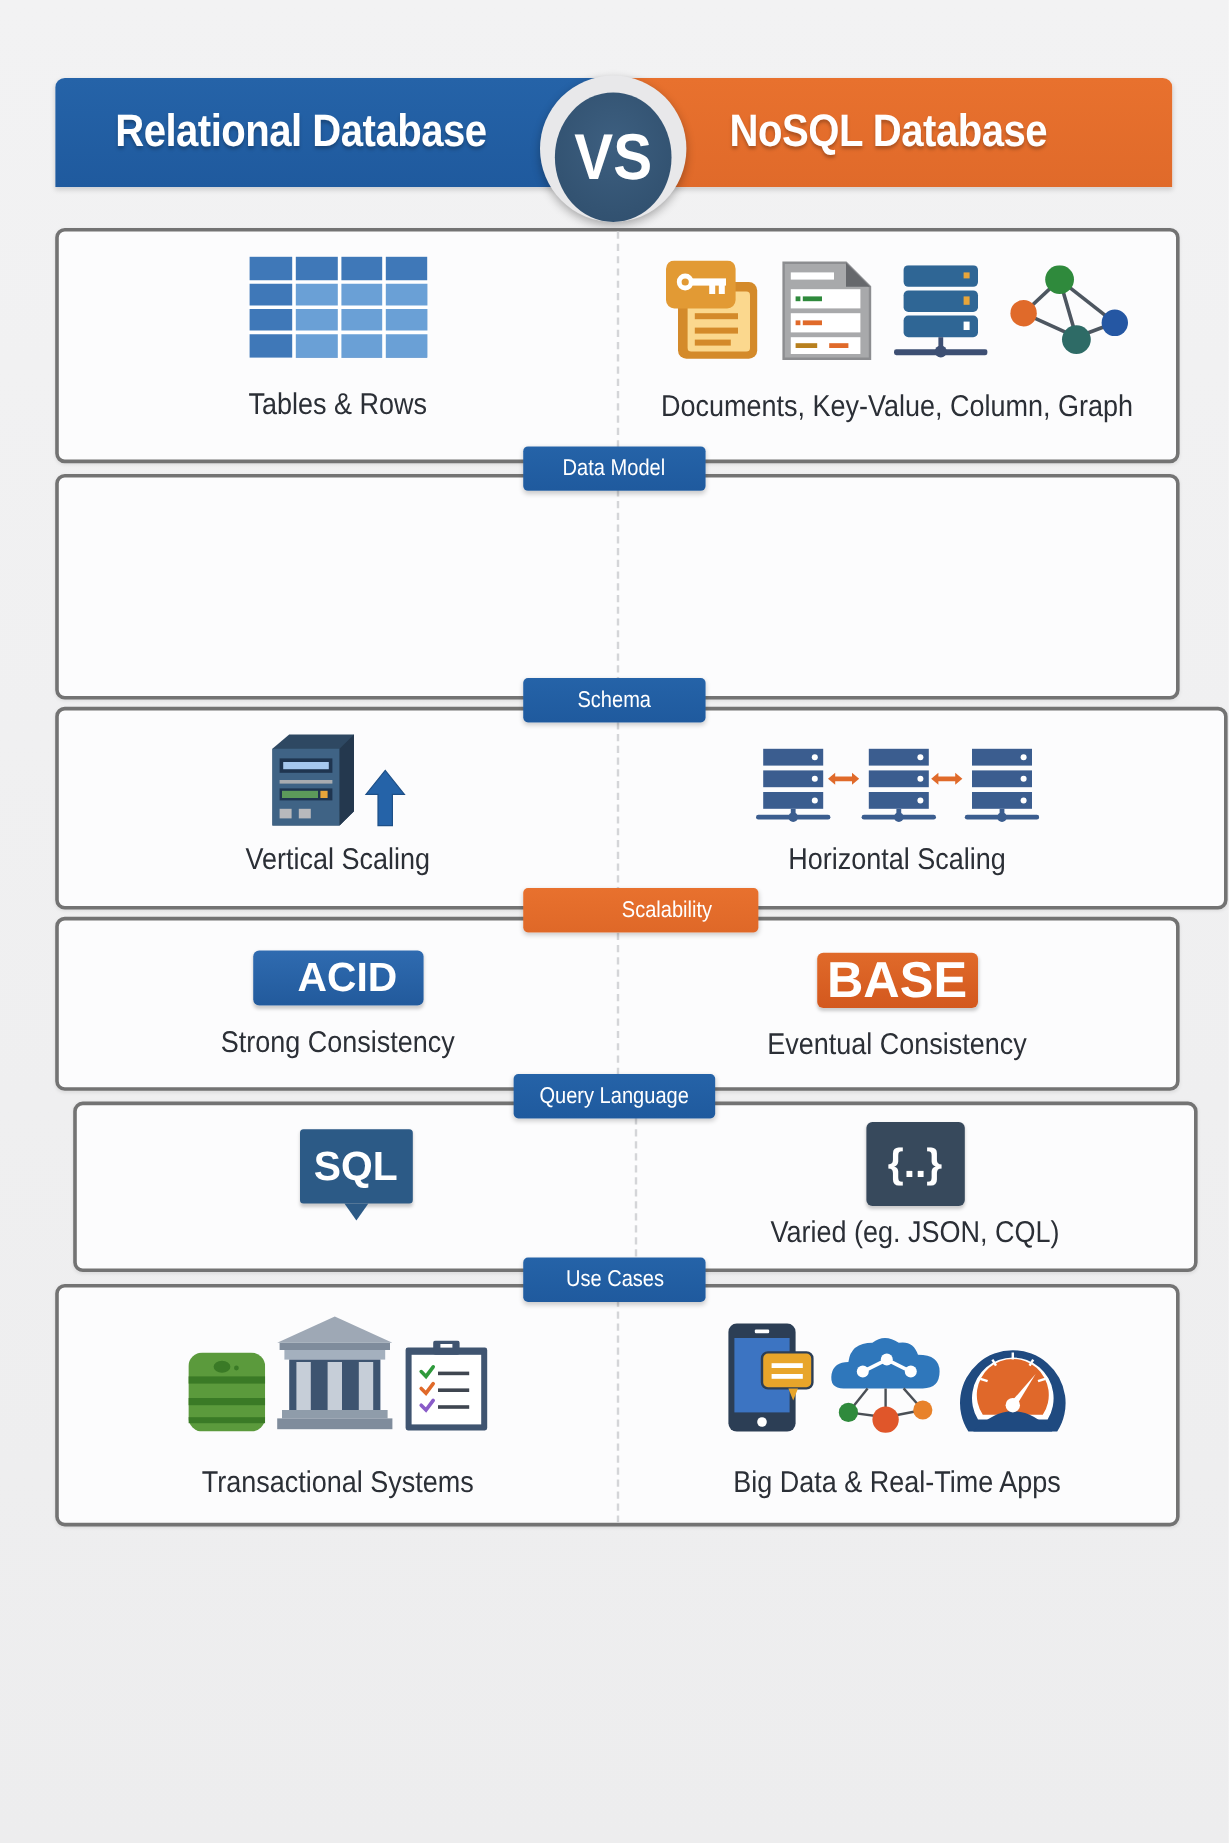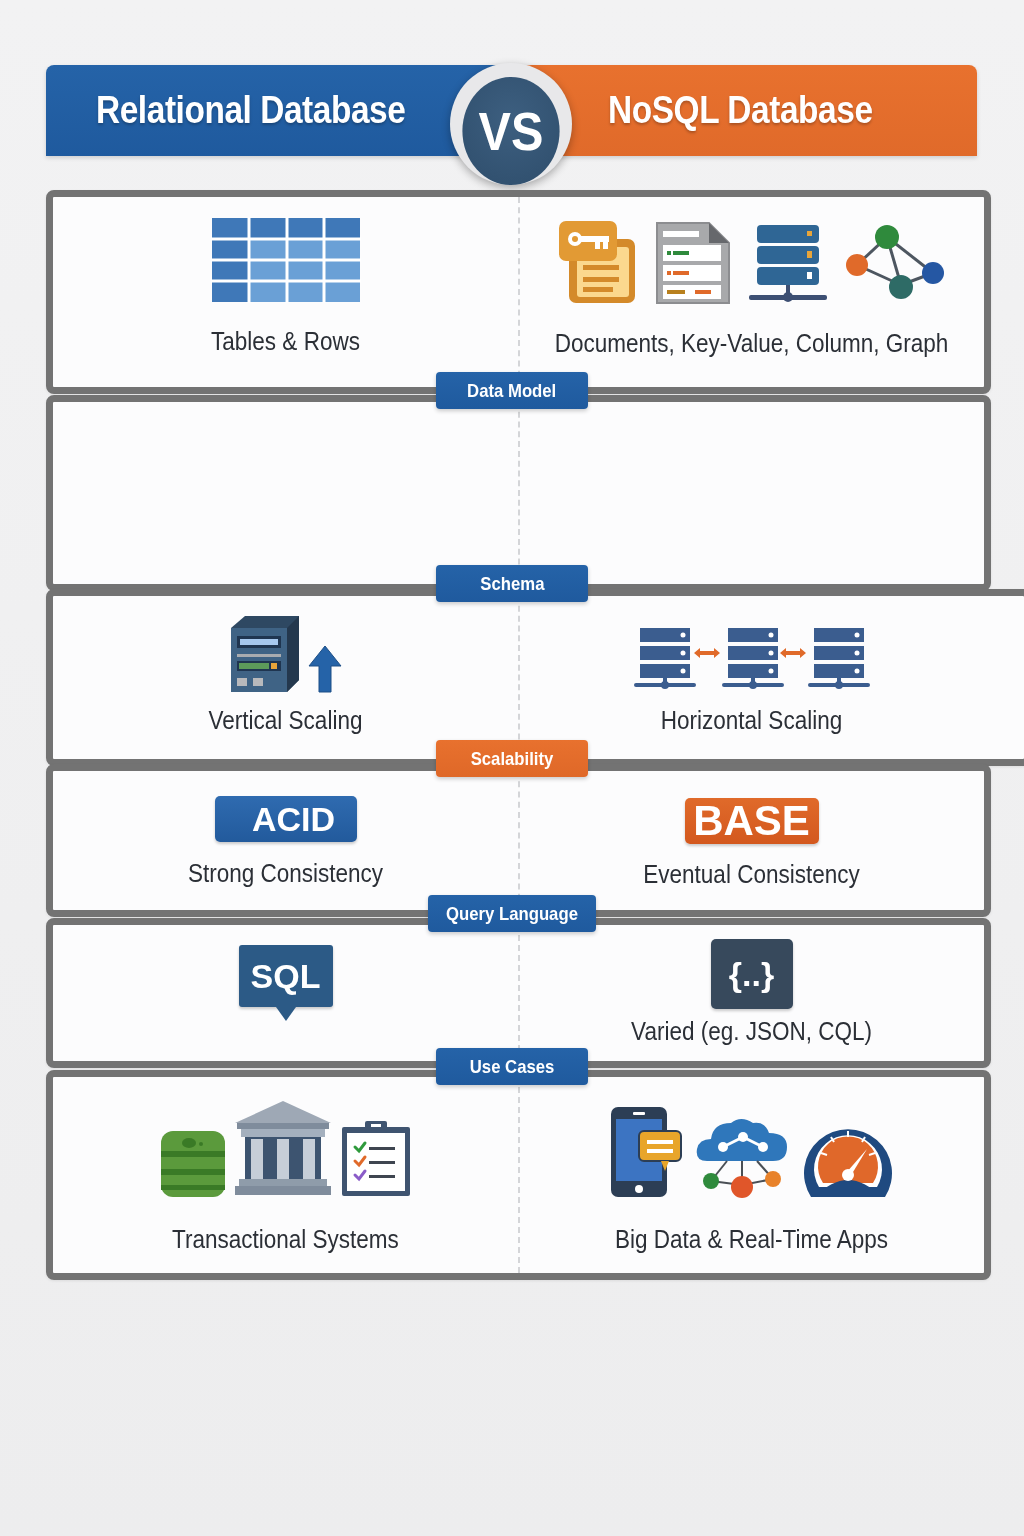--- a/index.html
+++ b/index.html
@@ -40,21 +40,21 @@
   .vs .inner {
     width: 108px; height: 108px; border-radius: 50%;
     background: radial-gradient(circle at 50% 40%, #3d5f80, #2e4d6b);
     display: flex; align-items: center; justify-content: center;
     color: #fff; font-weight: bold; font-size: 54px;
     font-family: "Liberation Sans", sans-serif;
     transform: scaleX(0.9);
   }
   .card {
     position: absolute; left: 46px; width: 931px;
-    background: #fcfcfd; border: 7px solid #737373; border-radius: 8px;
+    background: #fcfcfd; border: 3px solid #737373; border-radius: 8px;
     box-shadow: 0 1px 3px rgba(0,0,0,0.08);
   }
   .card .divider {
     position: absolute; left: 465px; top: 0; bottom: 0; width: 0;
     border-left: 2px dashed #d4d5d8;
   }
   .cell {
     position: absolute; top: 0; bottom: 0; width: 465px;
   }
   .cell.l { left: 0; }
@@ -63,21 +63,21 @@
     position: absolute; left: 0; right: 0; text-align: center;
     color: #2b2f36; font-size: 25px;
     font-family: "Liberation Sans", sans-serif;
     transform: scaleX(0.9);
   }
   .icons {
     position: absolute; left: 0; right: 0; display: flex; justify-content: center; align-items: flex-end; gap: 14px;
   }
   .pill {
     position: absolute; height: 37px; border-radius: 4px;
-    color: #fff; font-weight: bold; font-size: 19px;
+    color: #fff; font-weight: normal; font-size: 19px;
     display: flex; align-items: center; justify-content: center;
     box-shadow: 0 2px 4px rgba(0,0,0,0.2); z-index: 5;
     font-family: "Liberation Sans", sans-serif;
   }
   .pill span { display: inline-block; transform: scaleX(0.88); }
   .pill.blue { background: linear-gradient(#2563a8, #1f5a9e); }
   .pill.orange { background: linear-gradient(#e8712e, #df6828); }
   .badge {
     display: flex; align-items: center; justify-content: center;
     color: #fff; font-weight: bold; border-radius: 5px;
@@ -226,21 +226,21 @@
         <use href="#srv" x="174"></use>
         <g fill="#e06a2a">
             <path d="M60 27 L66 22 V25 H80 V22 L86 27 L80 32 V29 H66 V32 Z"></path>
             <path d="M146 27 L152 22 V25 H166 V22 L172 27 L166 32 V29 H152 V32 Z"></path>
           </g>
       </svg>
     </div>
     <div class="label" style="top:110px;">Horizontal Scaling</div>
   </div>
 </div>
-<div class="pill orange" style="left:436px;top:740px;width:152px;">
+<div class="pill orange" style="left:436px;top:740px;width:152px;padding-left:44px;">
     <span>Scalability</span>
   </div>
 
 <div class="card" style="top:764px;height:139px;">
   <div class="divider"></div>
   <div class="cell l">
     <div class="icons" style="top:25px;">
       <div class="badge" style="width:126px;height:46px;background:linear-gradient(#2f6bb0,#225a9c);font-size:34px;padding-left:16px;">ACID</div>
     </div>
     <div class="label" style="top:88px;">Strong Consistency</div>
@@ -249,21 +249,21 @@
     <div class="icons" style="top:27px;">
       <div class="badge" style="width:134px;height:46px;background:linear-gradient(#e06a2a,#d3581e);font-size:42px;">BASE</div>
     </div>
     <div class="label" style="top:89px;">Eventual Consistency</div>
   </div>
 </div>
 <div class="pill blue" style="left:428px;top:895px;width:168px;">
     <span>Query Language</span>
   </div>
 
-<div class="card" style="top:918px;height:136px;">
+<div class="card" style="top:918px;height:136px;margin-left:15px;">
   <div class="divider"></div>
   <div class="cell l">
     <div class="icons" style="top:20px;">
       <div style="position:relative;width:94px;height:76px;">
         <div class="badge" style="width:94px;height:62px;background:#2c5a86;font-size:34px;border-radius:3px;">SQL</div>
         <div style="position:absolute;left:37px;top:62px;width:0;height:0;border-left:10px solid transparent;border-right:10px solid transparent;border-top:14px solid #2c5a86;"></div>
       </div>
     </div>
   </div>
   <div class="cell r">

